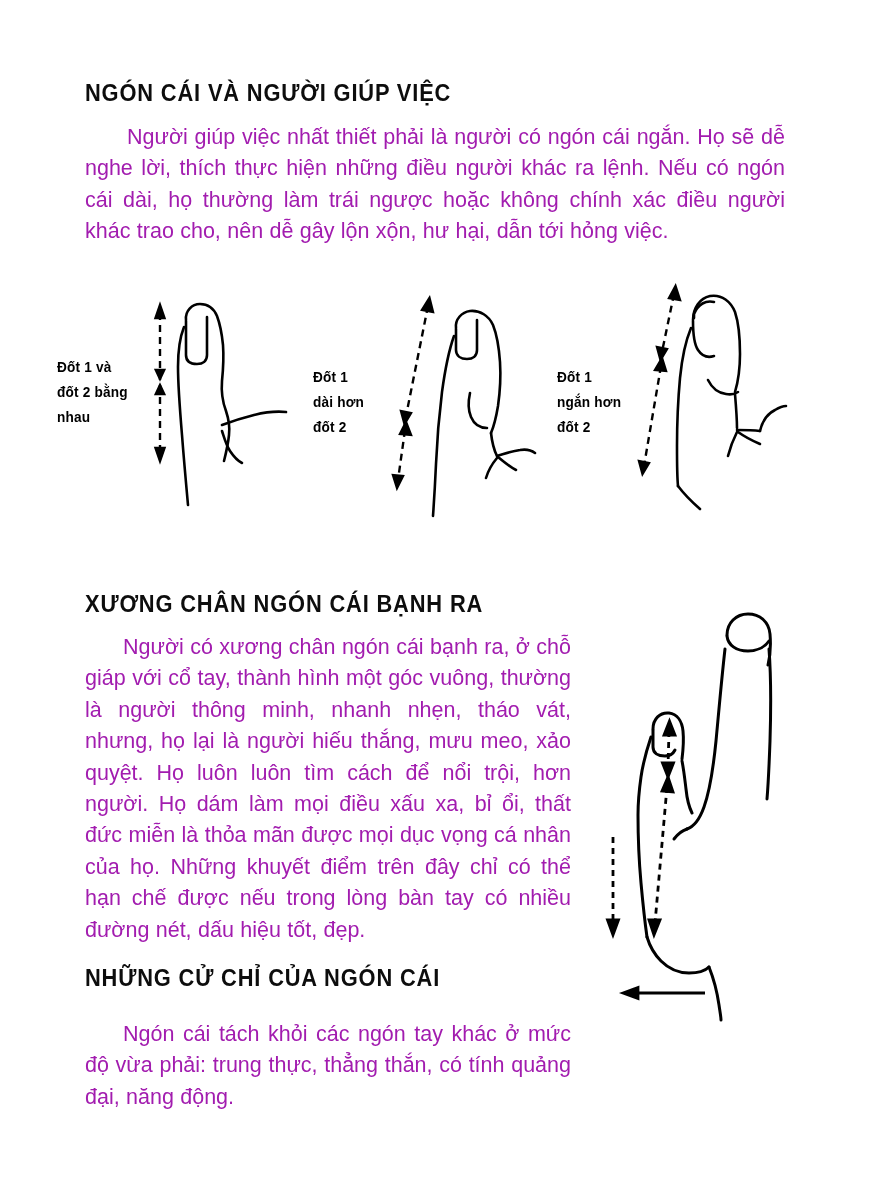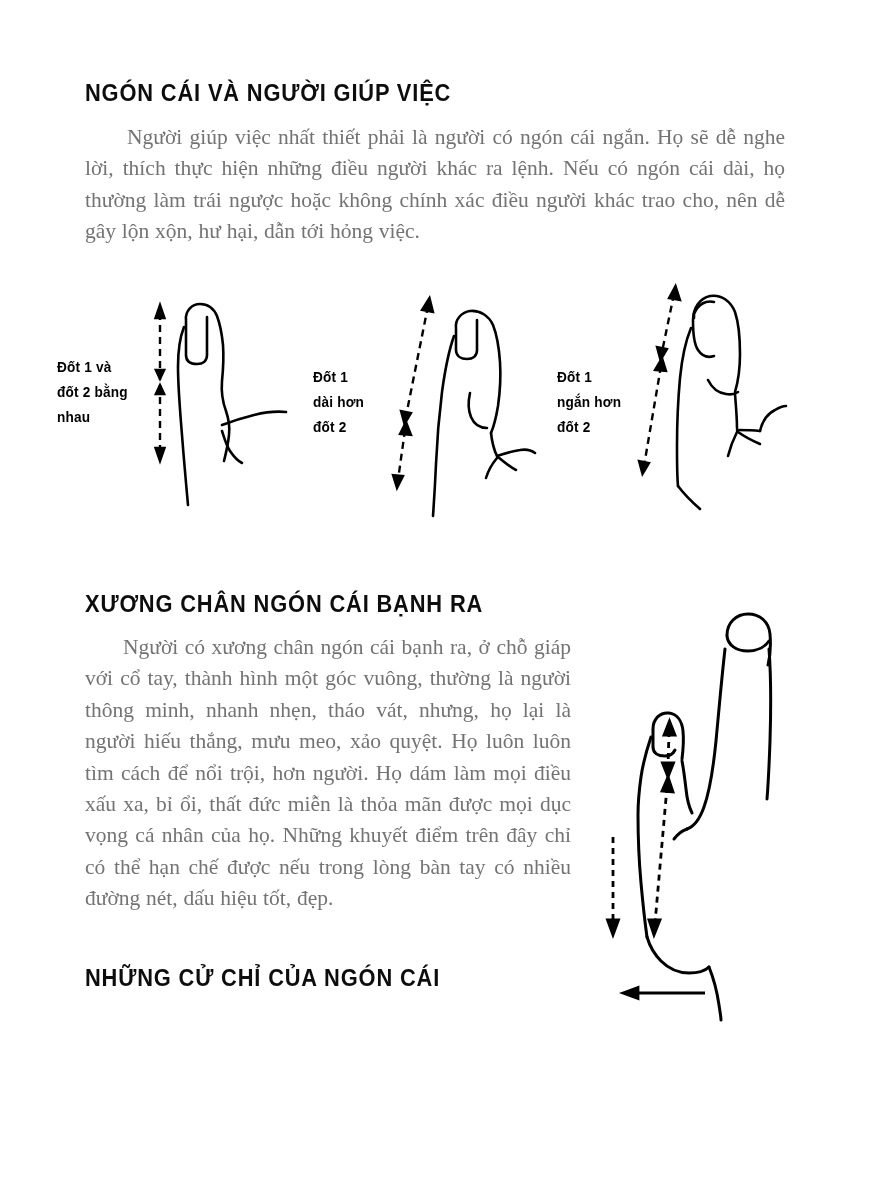--- a/index.html
+++ b/index.html
@@ -26,26 +26,26 @@
     letter-spacing: 0.9px;
     color: #0d0d0d;
     transform: scaleX(0.93);
     transform-origin: left center;
     white-space: nowrap;
   }
 
   
   .para {
     position: absolute;
-    font-family: Liberation Serif, serif;
+    font-family: Liberation Sans, sans-serif;
     font-size: 21.5px;
     line-height: 31.4px;
     text-align: justify;
     text-justify: inter-word;
-    color: #737373;
+    color: #a21caf;
     text-indent: 42px;
     word-spacing: 0.4px;
   }
   .para.narrow { text-indent: 38px; }
 
   
   .figlabel {
     position: absolute;
     font-family: "Liberation Sans", "DejaVu Sans", sans-serif;
     font-weight: 700;
@@ -235,16 +235,17 @@
 
       <g stroke="#000" stroke-width="2.8" fill="#000">
         <line x1="100" y1="388" x2="30" y2="388"></line>
         <polygon points="18,388 33,382.5 33,393.5"></polygon>
       </g>
     </svg>
   </div>
 
   <div class="heading" style="left:85px; top:965px;">NHỮNG CỬ CHỈ CỦA NGÓN CÁI</div>
 
+  <div class="para narrow" style="left:85px; top:1019px; width:486px;">Ngón cái tách khỏi các ngón tay khác ở mức độ vừa phải: trung thực, thẳng thắn, có tính quảng đại, năng động.</div>
 
   <div class="pagenum" style="left:82px; top:1200px;">60</div>
 
 </div>
 
 </body></html>

